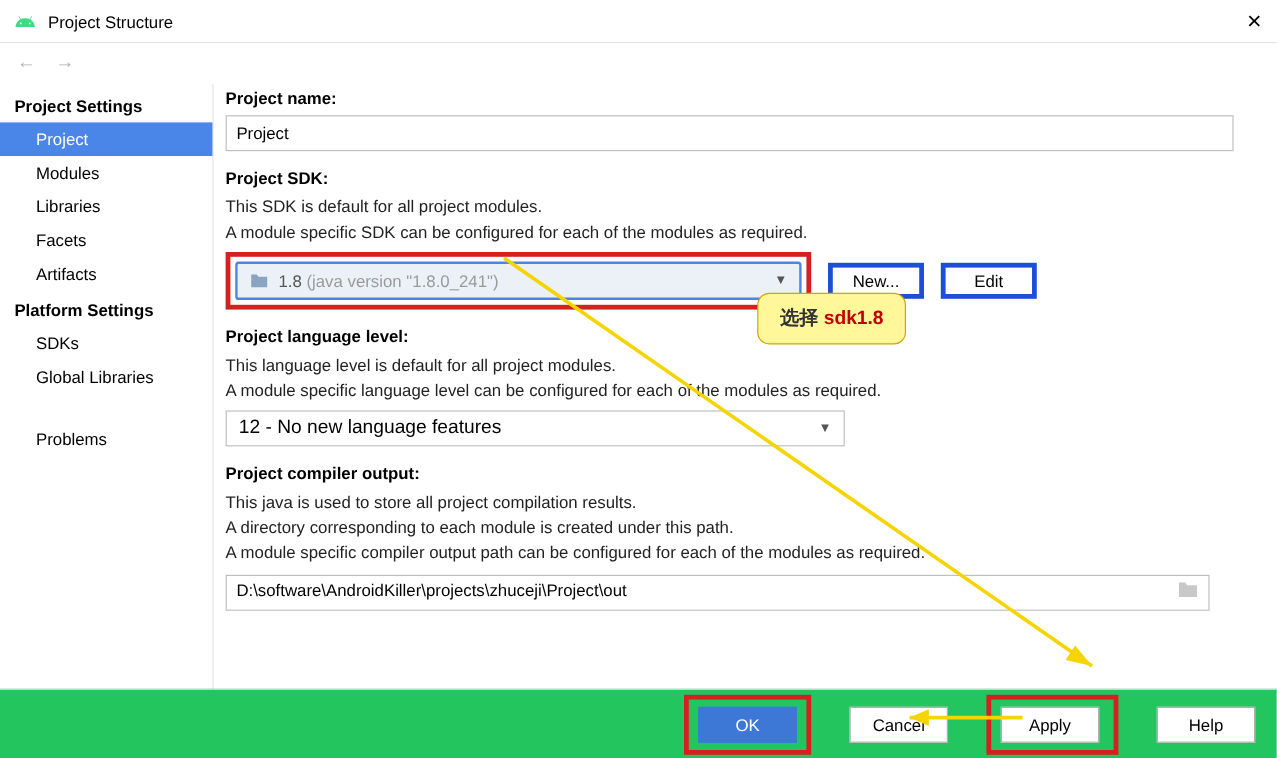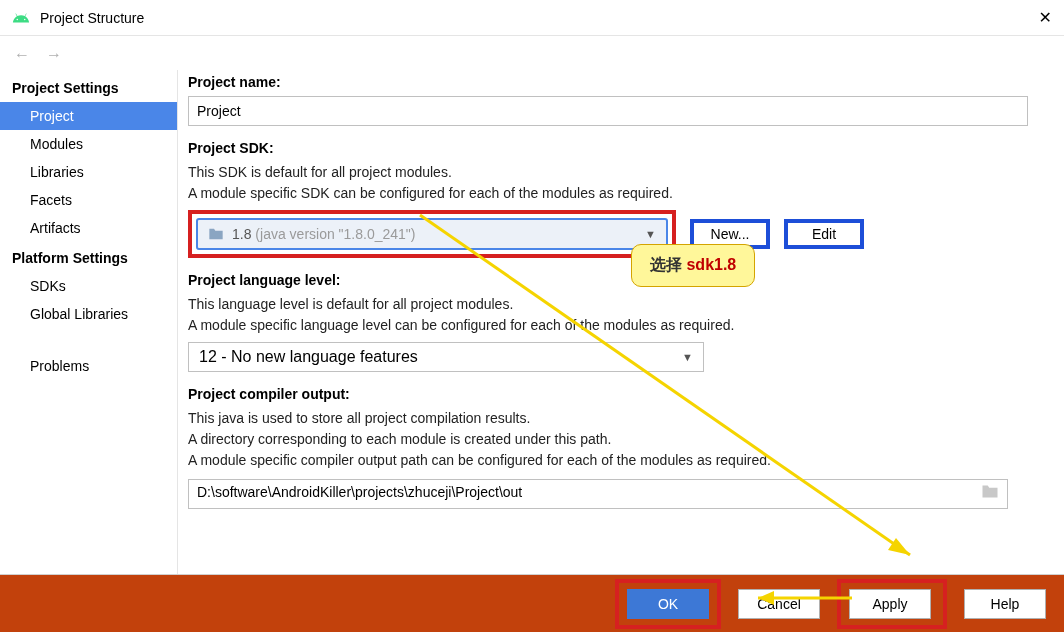--- a/index.html
+++ b/index.html
@@ -34,21 +34,21 @@
 .sdk-select .caret { margin-left: auto; font-size: 11px; color: #555; }
 .btn-small { width: 80px; height: 30px; border: 4px solid #1d4ed8; background: #fff; font-size: 14px; cursor: pointer; }
 .lang-select { width: 516px; height: 30px; border: 1px solid #c0c0c0; display: flex; align-items: center; padding: 0 10px; margin-top: 6px; cursor: pointer; }
 .lang-select .caret { margin-left: auto; font-size: 11px; color: #555; }
 .output-input { width: 820px; height: 30px; border: 1px solid #c0c0c0; padding: 4px 8px; font-size: 14px; display: flex; align-items: flex-start; margin-top: 8px; }
 .output-input .folder-icon2 { margin-left: auto; fill: #c8c8c8; width:18px; height:15px; }
 
 .callout { position: absolute; left: 631px; top: 244px; background: #fff79a; border: 1px solid #d4a400; border-radius: 10px; padding: 10px 18px; font-size: 16px; font-weight: bold; color: #333; }
 .callout .red { color: #c00000; }
 
-.bottom-bar { position: absolute; bottom: 0; left: 0; right: 0; height: 58px; border-top: 1px solid #d0d0d0; display: flex; align-items: center; justify-content: flex-end; gap: 17px; padding-right: 18px; background: #c2410c; }
+.bottom-bar { position: absolute; bottom: 0; left: 0; right: 0; height: 58px; border-top: 1px solid #d0d0d0; display: flex; align-items: center; justify-content: flex-end; gap: 32px; padding-right: 18px; background: #22c55e; }
 .btn { min-width: 82px; height: 30px; border: 1px solid #b0b0b0; background: #fff; font-size: 14px; cursor: pointer; padding: 0 16px; }
 .btn.primary { background: #3d78d6; color: #fff; border-color: #3d78d6; }
 .red-box { border: 4px solid #d62020; padding: 6px 8px; display: flex; align-items: center; }
 .red-box.pad-right { padding-right: 12px; }
 
 svg.arrow { position: absolute; pointer-events: none; }
 .arrow-line { stroke: #f5d400; stroke-width: 3; fill: none; }
 .arrow-head { fill: #f5d400; }
 </style>
 </head>

